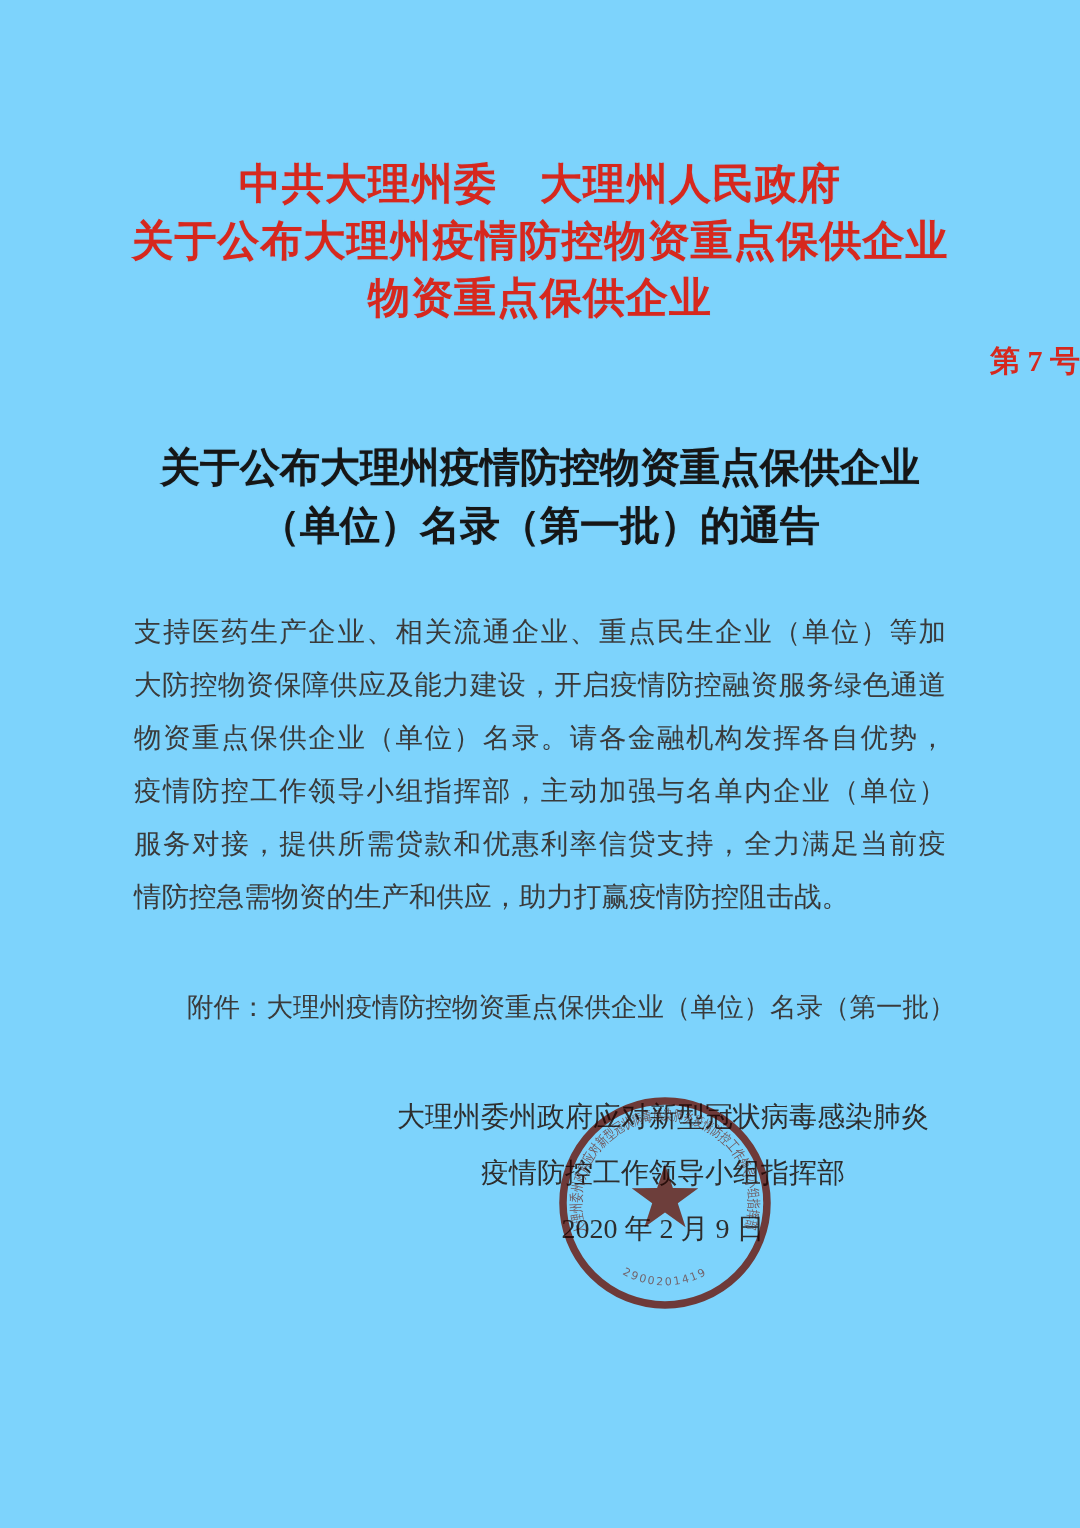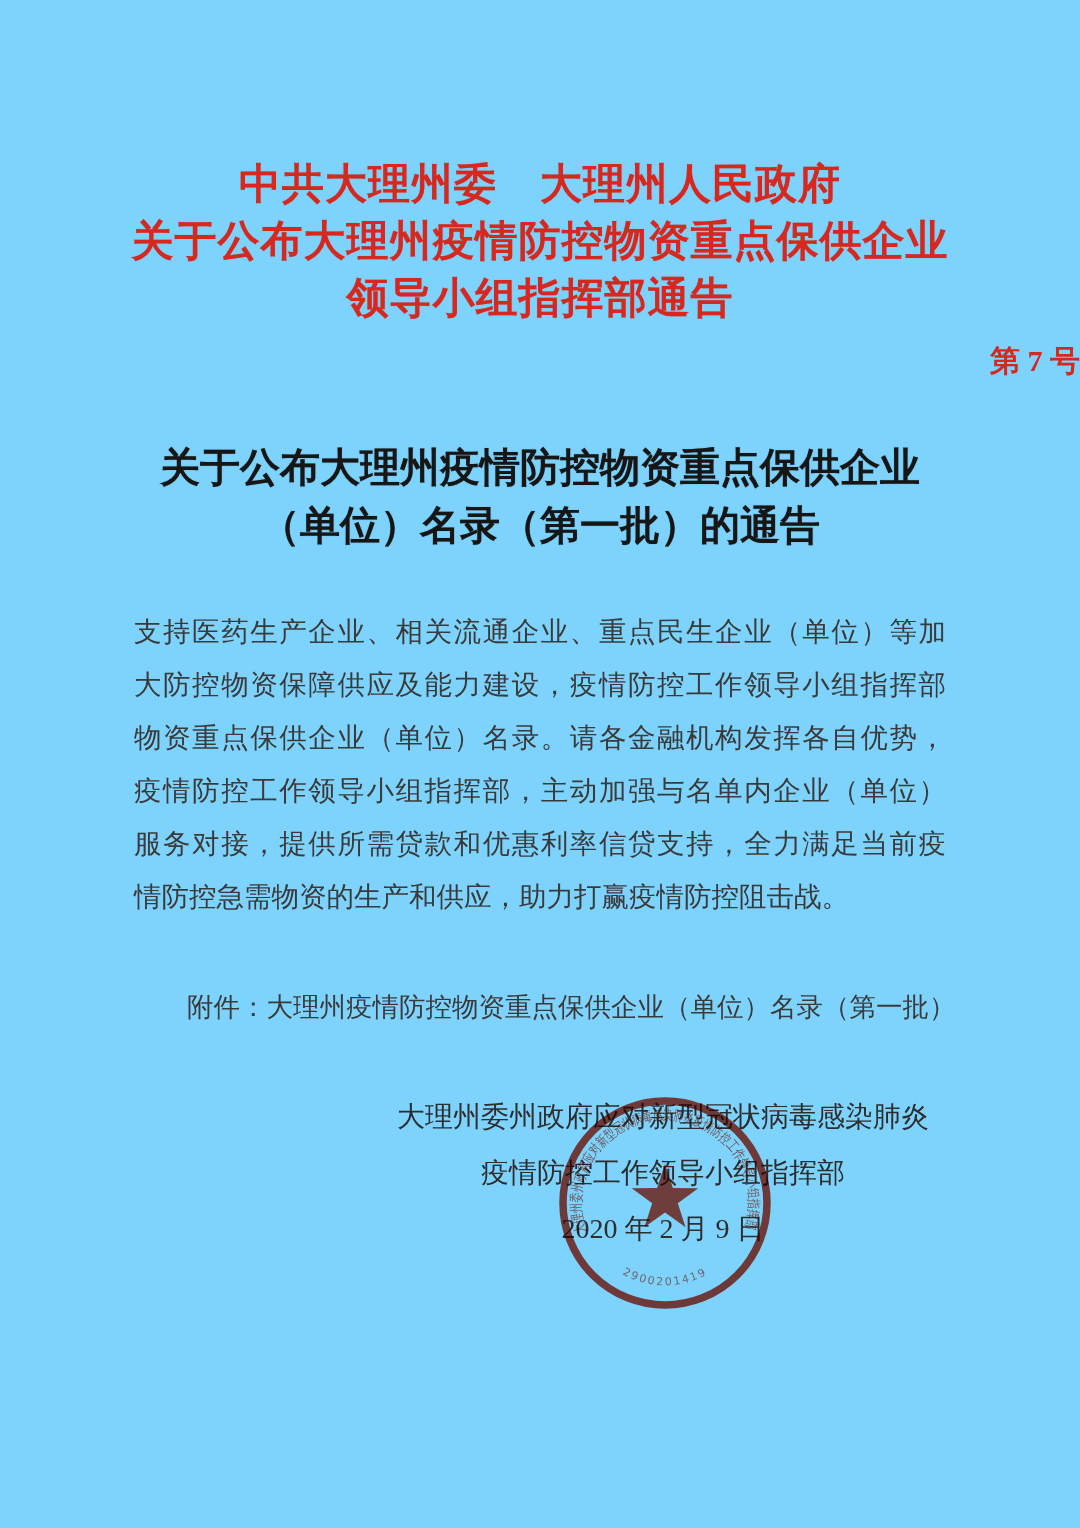--- a/index.html
+++ b/index.html
@@ -103,33 +103,33 @@
   }
 </style>
 </head>
 <body>
 
 <div class="page">
 
   <div class="letterhead">
     <div class="lh-line">中共大理州委　大理州人民政府</div>
     <div class="lh-line">关于公布大理州疫情防控物资重点保供企业</div>
-    <div class="lh-line">领导小组指挥部通告</div>
+    <div class="lh-line">物资重点保供企业</div>
   </div>
 
   <div class="issue-no">第 7 号</div>
 
   <div class="doc-title">
     <div class="dt-line">关于公布大理州疫情防控物资重点保供企业</div>
     <div class="dt-line">（单位）名录（第一批）的通告</div>
   </div>
 
   <div class="body-text">
     <div class="body-line">支持医药生产企业、相关流通企业、重点民生企业（单位）等加</div>
-    <div class="body-line">大防控物资保障供应及能力建设，疫情防控工作领导小组指挥部</div>
+    <div class="body-line">大防控物资保障供应及能力建设，开启疫情防控融资服务绿色通道</div>
     <div class="body-line">物资重点保供企业（单位）名录。请各金融机构发挥各自优势，</div>
     <div class="body-line">疫情防控工作领导小组指挥部，主动加强与名单内企业（单位）</div>
     <div class="body-line">服务对接，提供所需贷款和优惠利率信贷支持，全力满足当前疫</div>
     <div class="body-line last">情防控急需物资的生产和供应，助力打赢疫情防控阻击战。</div>
   </div>
 
   <div class="attachment">附件：大理州疫情防控物资重点保供企业（单位）名录（第一批）</div>
 
   <div class="signature">
     <div class="sig-line">大理州委州政府应对新型冠状病毒感染肺炎</div>

